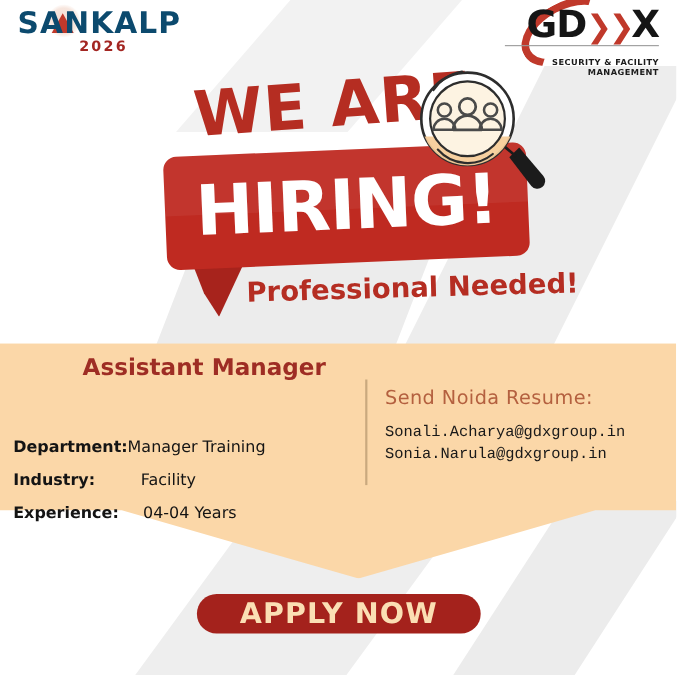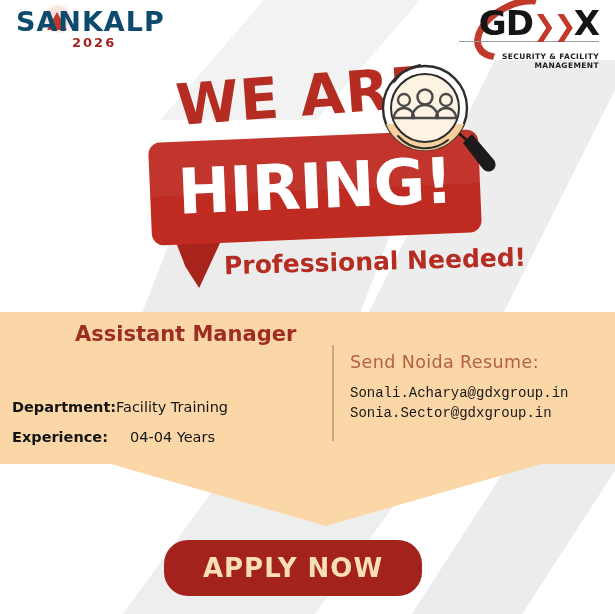--- a/index.html
+++ b/index.html
@@ -289,22 +289,22 @@
   .resume-mail {
     font-size: 14px;
     color: #191919;
     line-height: 1.45;
     font-family: Liberation Mono, monospace;
   }
 
   
   .apply-btn {
     position: absolute;
-    left: 164px; top: 540px;
-    width: 258px; height: 56px;
+    left: 179px; top: 540px;
+    width: 258px; height: 36px;
     background: #a4221c;
     border: none;
     border-radius: 24px;
     color: #fbdfb4;
     font-size: 26px;
     font-weight: 800;
     letter-spacing: 1px;
     z-index: 6;
     cursor: pointer;
     font-family: "DejaVu Sans", sans-serif;
@@ -372,31 +372,35 @@
     </div>
   </div>
 
   <div class="panel"></div>
 
   <div class="job-title">Assistant Manager</div>
 
   <div class="fields">
     <div class="field-row">
       <span class="field-label">Department:</span>
-      <span class="field-value">Facility Training</span>
+      <span class="field-value">Manager Training</span>
+    </div>
+    <div class="field-row indent-2">
+      <span class="field-label">Industry:</span>
+      <span class="field-value">Facility</span>
     </div>
     <div class="field-row indent-3">
       <span class="field-label">Experience:</span>
       <span class="field-value">04-04 Years</span>
     </div>
   </div>
 
   <div class="divider"></div>
 
   <div class="resume-block">
     <div class="resume-head">Send Noida Resume:</div>
     <div class="resume-mail">Sonali.Acharya@gdxgroup.in</div>
-    <div class="resume-mail">Sonia.Sector@gdxgroup.in</div>
+    <div class="resume-mail">Sonia.Narula@gdxgroup.in</div>
   </div>
 
   <button class="apply-btn">APPLY NOW</button>
 
 </div>
 
 </body></html>

